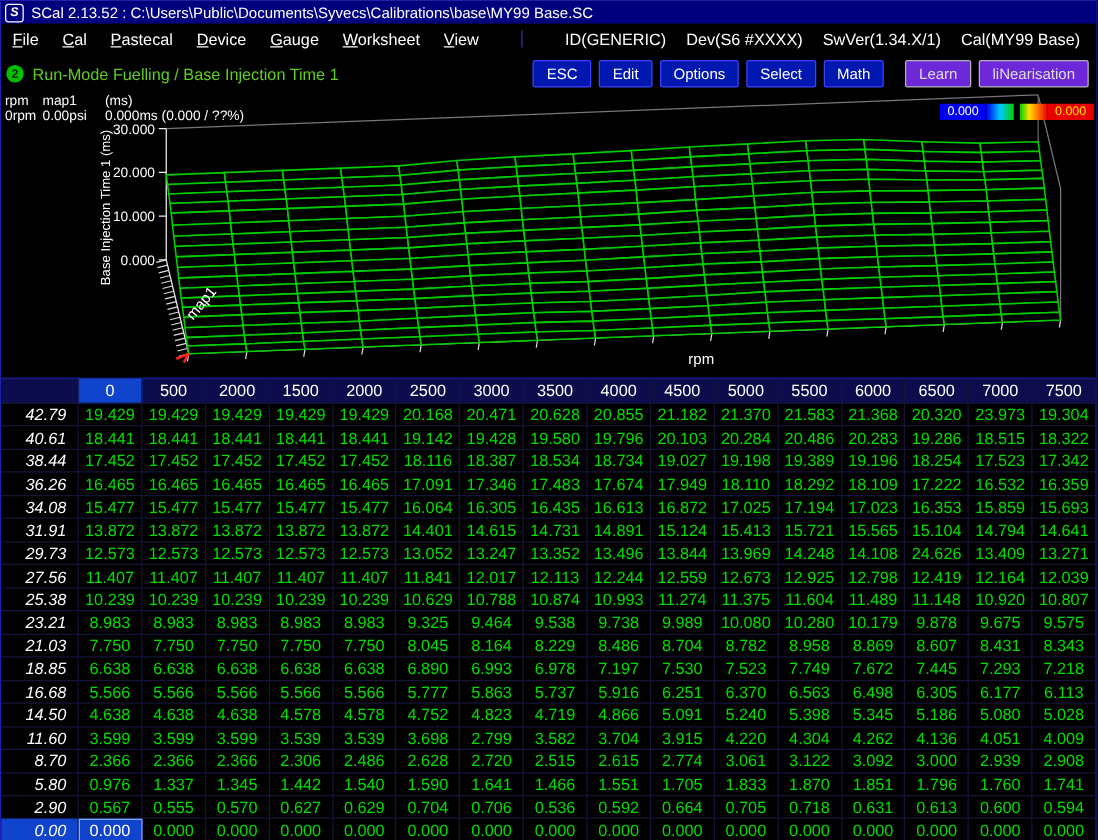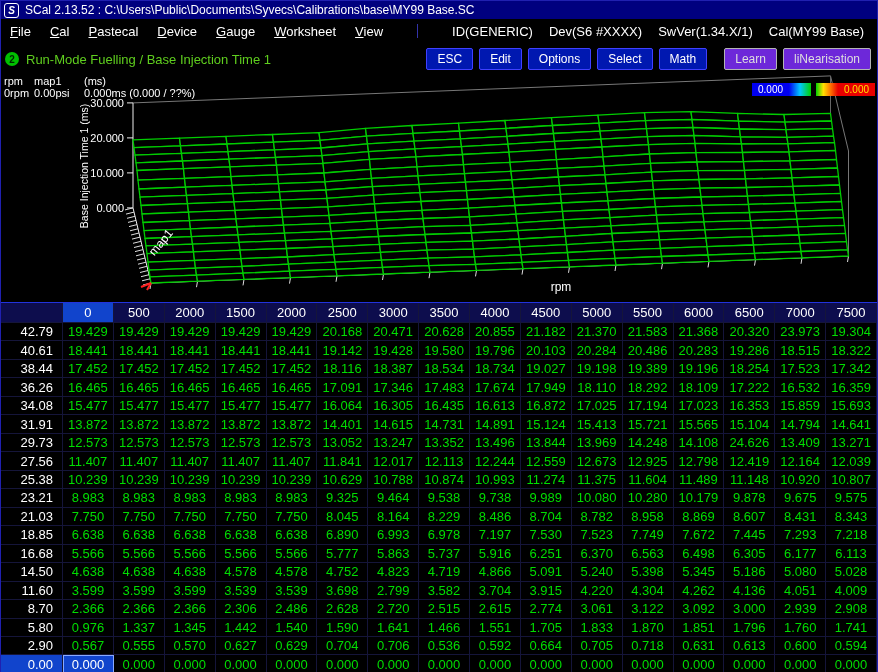--- a/index.html
+++ b/index.html
@@ -41,21 +41,21 @@
   .sv-max{background:#e80000;color:#ffe000;}
   .g-min{background:linear-gradient(90deg,#0000f0,#00c8ff,#00d000);}
   .g-max{background:linear-gradient(90deg,#00d000,#ffe000,#ff7000,#e80000);}
 
   .tbl{height:371px;display:flex;flex-direction:column;border-top:1px solid #2233dd;background:#000;}
   .trow{flex:1;display:grid;grid-template-columns:62px repeat(16,1fr);min-height:0;}
   .thead{flex:0 0 20px;background:var(--header_bg,#0d0d4d);}
   .cell{display:flex;align-items:center;justify-content:center;font-size:13px;color:var(--cell_green,#00dd00);
         border-right:1px solid #15153a;border-bottom:1px solid #15153a;overflow:hidden;}
   .colhead{color:#fff;}
-  .rowhead{justify-content:flex-end;padding-right:9px;color:#fff;}
+  .rowhead{justify-content:flex-end;padding-right:9px;color:#fff;font-style:italic;}
   .selcol,.selrow{background:var(--selection_blue,#1144cc);}
   .selcell{background:var(--selection_blue,#1144cc);color:#fff;outline:1px solid #88aaff;outline-offset:-1px;}
 </style>
 </head>
 <body>
 
 <div class="stage">
 
   <div class="titlebar">
     <span class="logo">S</span>

